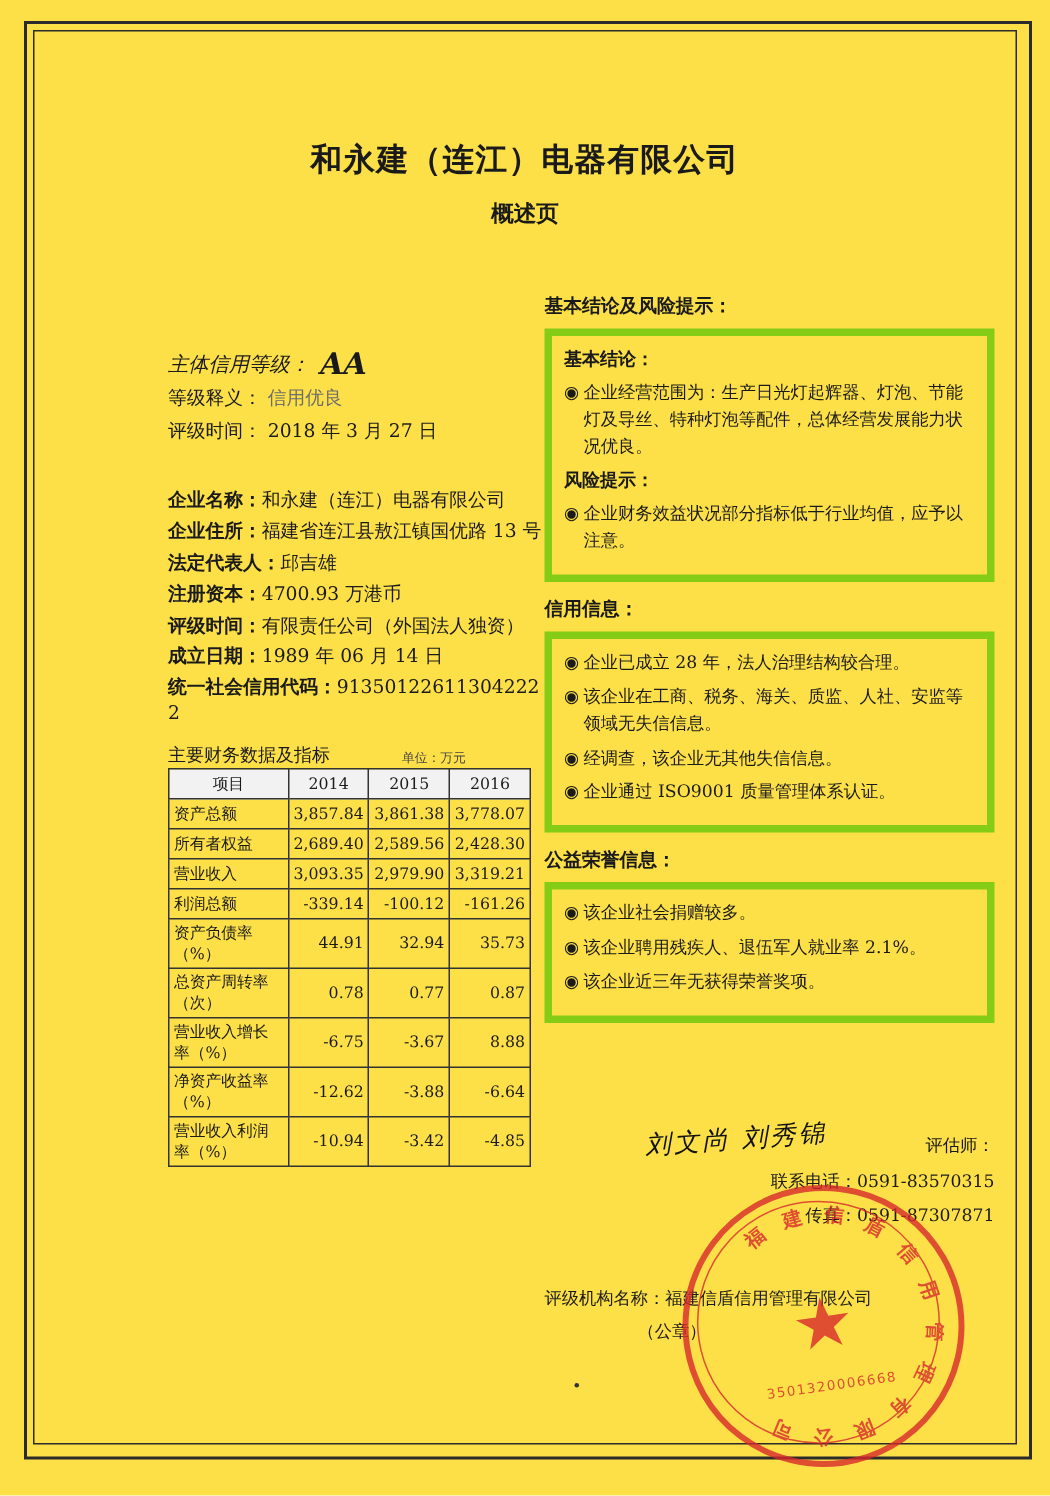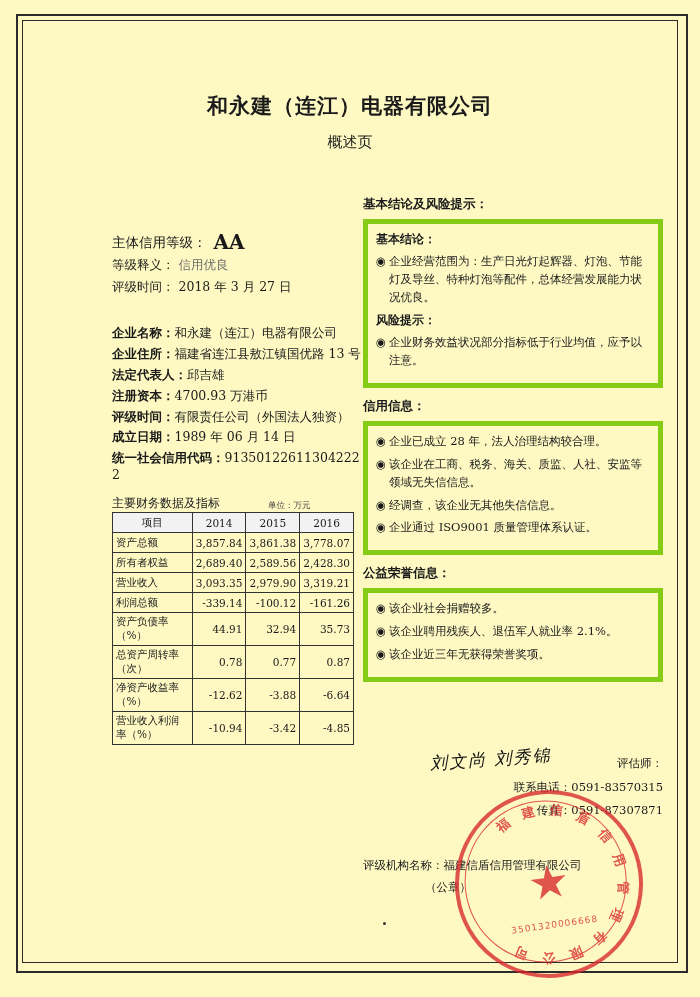--- a/index.html
+++ b/index.html
@@ -1,26 +1,26 @@
 <!DOCTYPE html>
 <html><head>
 <meta charset="utf-8">
 <style>
   html,body{margin:0;padding:0;background:#ffffff;}
   body{width:700px;height:997px;font-family:"Liberation Serif",serif;color:#1a1a1a;position:relative;overflow:hidden;}
-  .page{position:absolute;left:0;top:0;width:700px;height:997px;background:#fef9c3;}
+  .page{position:absolute;left:0;top:0;width:700px;height:997px;background:#fde047;}
   .border-outer{position:absolute;left:16px;top:14px;width:668px;height:955px;border:2px solid #2b2b2b;}
   .border-inner{position:absolute;left:22px;top:20px;width:654px;height:941px;border:1px solid #2b2b2b;}
 
   .title{position:absolute;left:0;top:92px;width:700px;text-align:center;font-size:21px;font-weight:bold;letter-spacing:1px;font-family:"DejaVu Serif",serif;}
-  .subtitle{position:absolute;left:0;top:133px;width:700px;text-align:center;font-size:15px;font-weight:normal;font-family:"DejaVu Serif",serif;}
+  .subtitle{position:absolute;left:0;top:133px;width:700px;text-align:center;font-size:15px;font-weight:bold;font-family:"DejaVu Serif",serif;}
 
   
   .left{position:absolute;left:112px;top:232px;width:240px;}
-  .rating-row{display:flex;align-items:flex-end;margin-bottom:5px;}
+  .rating-row{display:flex;align-items:flex-end;margin-bottom:5px;font-style:italic;}
   .rating-label{font-size:13.5px;font-family:"DejaVu Serif",serif;}
   .rating-value{font-size:20px;font-weight:bold;margin-left:7px;line-height:1;font-family:"DejaVu Serif",serif;}
   .kv{font-size:12.5px;margin-bottom:5px;font-family:"DejaVu Serif",serif;line-height:1.35;}
   .kv .k{font-weight:normal;}
   .kv .v{}
   .grey{color:#6d6d6d;}
 
   .company{position:absolute;left:112px;top:325px;width:250px;}
   .company .line{font-size:12.5px;margin-bottom:4px;font-family:"DejaVu Serif",serif;line-height:1.35;}
   .company .line b{font-weight:bold;}
@@ -149,20 +149,26 @@
           <td class="first">资产负债率（%）</td>
           <td>44.91</td>
           <td>32.94</td>
           <td>35.73</td>
         </tr>
         <tr>
           <td class="first">总资产周转率（次）</td>
           <td>0.78</td>
           <td>0.77</td>
           <td>0.87</td>
+        </tr>
+        <tr>
+          <td class="first">营业收入增长率（%）</td>
+          <td>-6.75</td>
+          <td>-3.67</td>
+          <td>8.88</td>
         </tr>
         <tr>
           <td class="first">净资产收益率（%）</td>
           <td>-12.62</td>
           <td>-3.88</td>
           <td>-6.64</td>
         </tr>
         <tr>
           <td class="first">营业收入利润率（%）</td>
           <td>-10.94</td>

